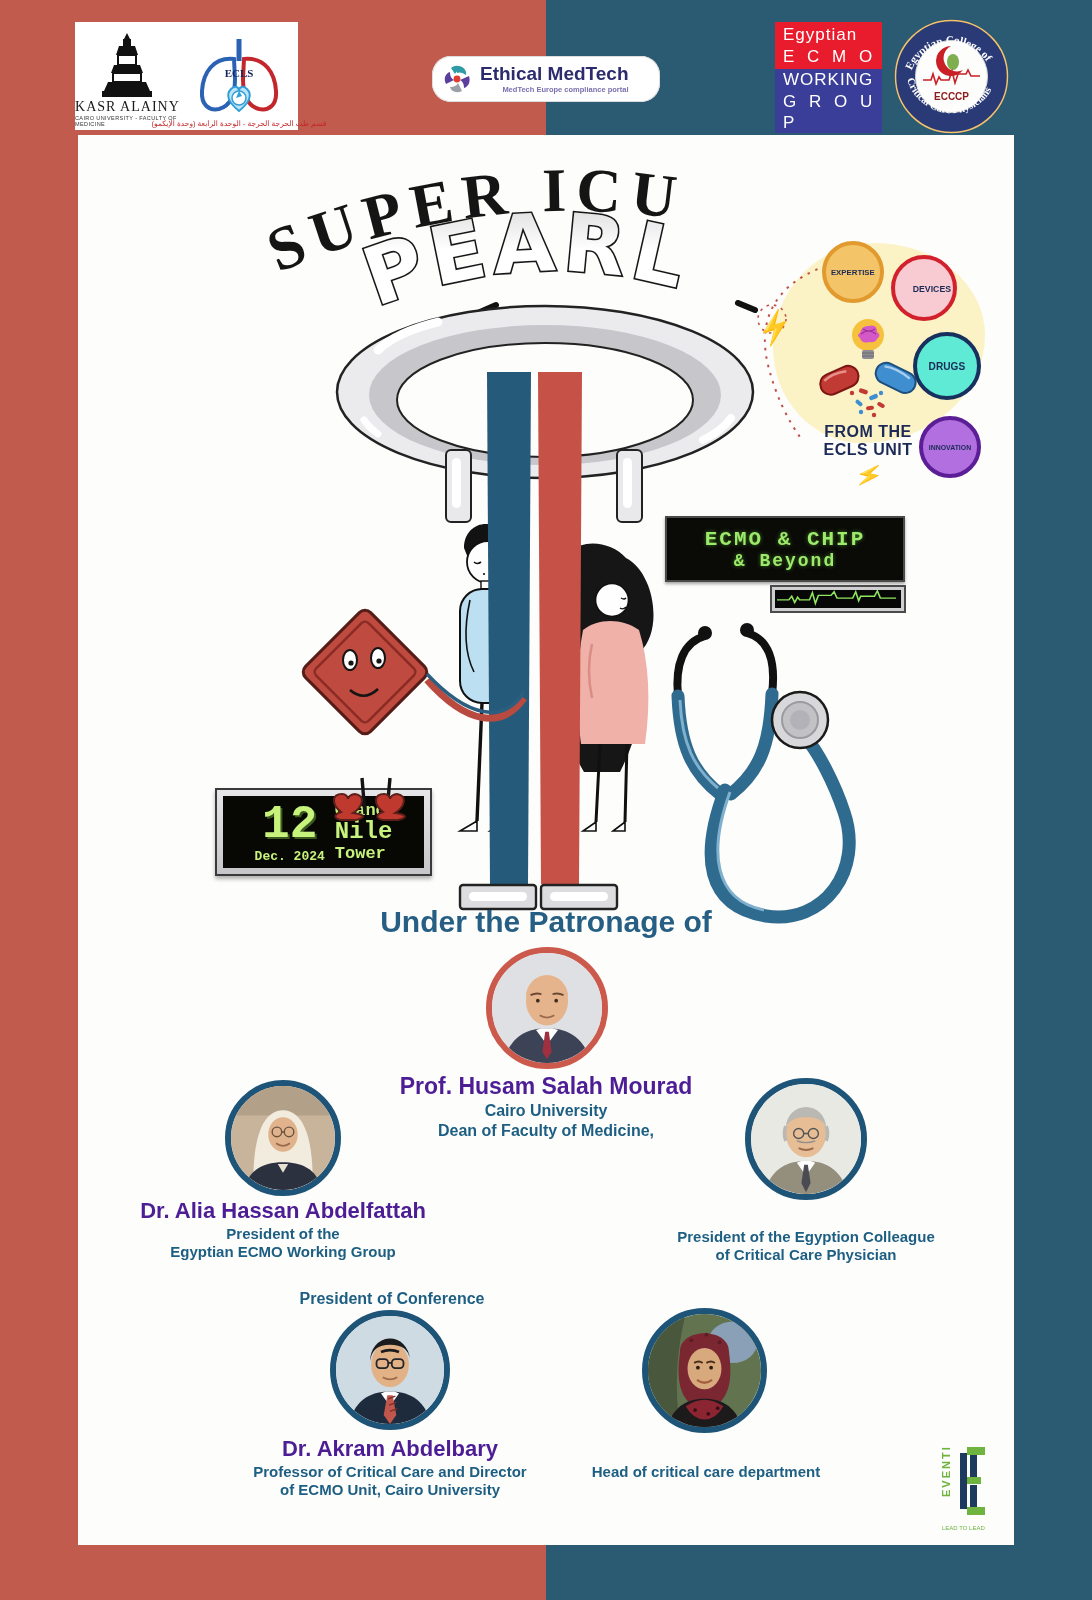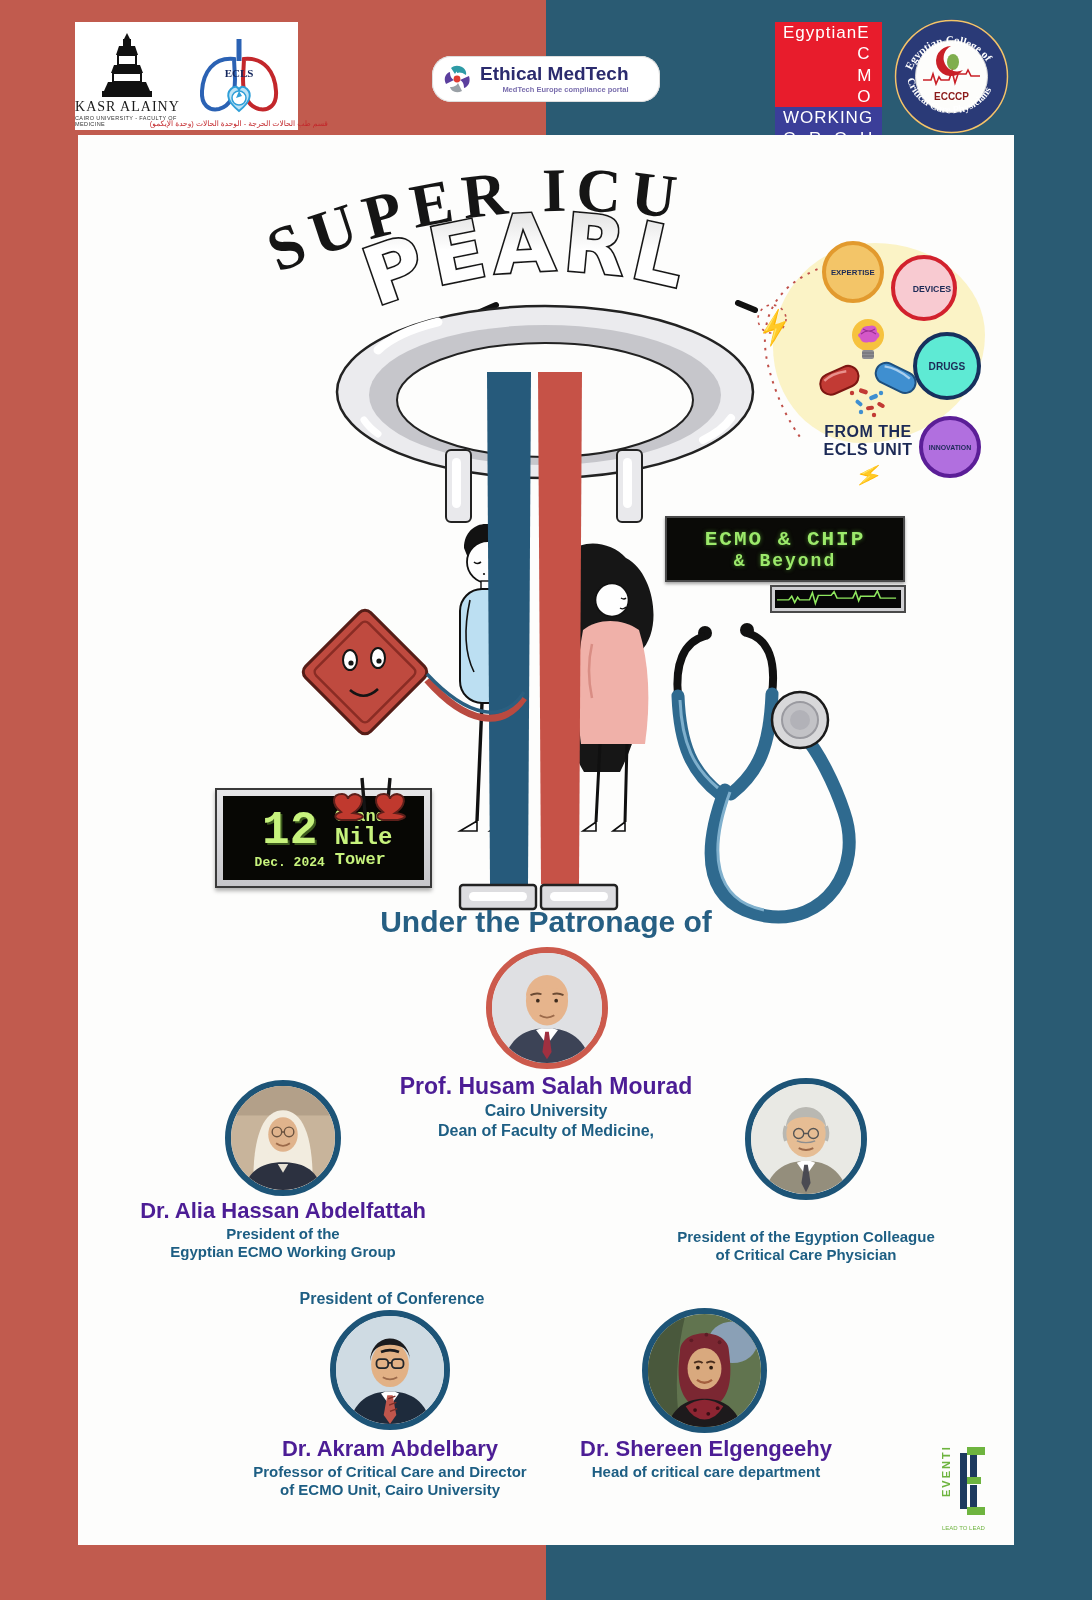--- a/index.html
+++ b/index.html
@@ -16,21 +16,21 @@
   .kasr-title{font-family:"Liberation Serif",serif;font-size:14px;letter-spacing:1px;color:#1a1a1a;}
   .kasr-sub{font-size:5.5px;color:#333;letter-spacing:.4px;}
   .ecls-half{width:53%;position:relative;display:flex;flex-direction:column;align-items:center;justify-content:flex-end;}
   .ecls-arabic{font-size:7.5px;color:#c3272b;white-space:nowrap;margin-bottom:2px;}
   .logo-emt{left:432px;top:56px;width:228px;height:46px;background:#fff;border-radius:19px;
     display:flex;align-items:center;padding:2px 8px;box-sizing:border-box;box-shadow:0 0 0 1px #ddd inset;}
   .emt-text{display:flex;flex-direction:column;margin-left:6px;}
   .emt-name{font-size:19px;font-weight:700;color:#2b2b6e;line-height:1;}
   .emt-sub{font-size:7.5px;font-weight:700;color:#7b6fae;align-self:flex-end;margin-top:2px;}
   .logo-ewg{left:775px;top:22px;width:107px;height:111px;display:flex;flex-direction:column;color:#fff;}
-  .ewg-red{background:#e81c2c;flex:1.05;display:flex;flex-direction:row;justify-content:center;padding-left:8px;}
+  .ewg-red{background:#e81c2c;flex:1.05;display:flex;flex-direction:column;justify-content:center;padding-left:8px;}
   .ewg-blue{background:#3b3e99;flex:0.95;display:flex;flex-direction:column;justify-content:center;padding-left:8px;}
   .ewg-line{font-size:17px;font-weight:300;letter-spacing:1px;line-height:1.25;}
   .ewg-sp{letter-spacing:4px;}
   .logo-ecccp{left:893px;top:18px;width:117px;height:117px;}
 
   
   .title-svg{left:0;top:8px;width:936px;height:175px;}
 
   
   .blob{left:695px;top:108px;width:212px;height:200px;background:#fbf3c6;
@@ -51,21 +51,21 @@
 
   
   .marquee{left:587px;top:381px;width:240px;height:66px;background:linear-gradient(#e8e8ea,#bfbfc3);
     border:2px solid #4a4a4a;box-shadow:0 2px 3px rgba(0,0,0,.35);display:flex;box-sizing:border-box;}
   .marquee-inner{flex:1;background:#0a0a07;display:flex;flex-direction:column;align-items:center;justify-content:center;}
   .marq1{font-family:"Liberation Mono",monospace;font-weight:700;font-size:21px;letter-spacing:2px;color:#9ce96b;text-shadow:0 0 4px #417a23;}
   .marq2{font-family:"Liberation Mono",monospace;font-weight:700;font-size:18px;letter-spacing:2px;color:#9ce96b;text-shadow:0 0 4px #417a23;}
   .ecg-frame{left:692px;top:450px;width:136px;height:28px;background:#cfcfd2;border:2px solid #4a4a4a;
     box-sizing:border-box;padding:3px;}
   .ecg-inner{width:100%;height:100%;background:#060606;}
-  .date-sign{left:137px;top:653px;width:217px;height:100px;background:linear-gradient(#e6e6e8,#c6c6ca);
+  .date-sign{left:137px;top:653px;width:217px;height:88px;background:linear-gradient(#e6e6e8,#c6c6ca);
     border:2px solid #3a3a3a;box-shadow:0 3px 4px rgba(0,0,0,.3);padding:6px;box-sizing:border-box;z-index:2;}
   .date-inner{width:100%;height:100%;background:#070704;display:flex;align-items:center;justify-content:center;gap:10px;
     font-family:"Liberation Mono",monospace;font-weight:700;color:#c7f37d;}
   .date-col{display:flex;flex-direction:column;align-items:center;line-height:1;}
   .date-day{font-size:46px;text-shadow:2px 2px 0 #3c5a1d;}
   .date-date{font-size:13px;margin-top:2px;}
   .venue-col{display:flex;flex-direction:column;align-items:flex-start;line-height:1.05;}
   .venue-0{font-size:17px;}.venue-1{font-size:24px;}.venue-2{font-size:17px;}
 
   
@@ -122,21 +122,21 @@
     <div class="ecls-half">
       <svg width="92" height="82" viewBox="0 0 92 82">
         <path d="M46,2 v22" stroke="#2b62b4" stroke-width="5" fill="none"></path>
         <path d="M41,22 C20,20 10,36 9,54 C8,68 16,74 26,72 C38,69 42,56 42,42 Z" fill="#fff" stroke="#2b62b4" stroke-width="4"></path>
         <path d="M51,22 C72,20 82,36 83,54 C84,68 76,74 66,72 C54,69 50,56 50,42 Z" fill="#fff" stroke="#c3272b" stroke-width="4"></path>
         <text x="46" y="40" font-size="11" font-weight="bold" text-anchor="middle" fill="#13265c" font-family="Liberation Serif,serif">ECLS</text>
         <path d="M46,74 C36,66 32,58 38,52 C42,48 46,50 46,54 C46,50 50,48 54,52 C60,58 56,66 46,74 Z" fill="#bfe3f5" stroke="#2f9fd8" stroke-width="2"></path>
         <circle cx="46" cy="61" r="7" fill="#fff" stroke="#2f9fd8" stroke-width="1.5"></circle>
         <path d="M46,54 l3,5 -6,2 z" fill="#2f9fd8"></path>
       </svg>
-      <div class="ecls-arabic" dir="rtl">قسم طب الحالات الحرجة - الوحدة الحالات (وحدة الإيكمو)</div>
+      <div class="ecls-arabic" dir="rtl">قسم طب الحرجة الحرجة - الوحدة الرابعة (وحدة الإيكمو)</div>
     </div>
   </div>
 
   <div class="abs logo-emt">
     <svg width="34" height="34" viewBox="0 0 34 34">
       <g stroke-width="0">
         <path d="M17,4 C24,4 27,9 26,13 C22,10 19,10 17,11 Z" fill="#2e9ba6"></path>
         <path d="M29,14 C31,20 28,25 24,26 C24,21 22,19 20,18 Z" fill="#5b3f9e"></path>
         <path d="M22,29 C16,32 11,29 10,25 C15,25 17,23 18,21 Z" fill="#9aa0a6"></path>
         <path d="M6,22 C3,16 6,11 10,10 C10,15 12,17 14,18 Z" fill="#5b3f9e"></path>
@@ -473,21 +473,20 @@
         <circle cx="53" cy="57" r="2" fill="#2e1c10"></circle>
           <circle cx="67" cy="57" r="2" fill="#2e1c10"></circle>
         <path d="M52,70 q8,6 16,0" stroke="#a35f3e" stroke-width="2.4" fill="none"></path>
         <path d="M20,120 C28,96 44,90 60,90 C76,90 92,96 100,120 Z" fill="#1d1a1c"></path>
         <path d="M40,98 q20,-14 40,0 q-8,14 -20,14 q-12,0 -20,-14 z" fill="#8c2532"></path>
         <circle cx="50" cy="102" r="2" fill="#3a0e14"></circle>
           <circle cx="64" cy="106" r="2" fill="#3a0e14"></circle>
           <circle cx="74" cy="100" r="2" fill="#3a0e14"></circle>
       </svg>
     </div>
-    <div class="abs ctr p-name n-shereen">Dr. Shereen Elgengeehy</div>
     <div class="abs ctr p-role r-shereen">
       <div>Head of critical care department</div>
     </div>
 
     <div class="abs eventi">
       <svg viewBox="0 0 52 105">
         <text x="10" y="62" transform="rotate(-90 10 62)" font-size="11" font-weight="bold" fill="#6eb43f" letter-spacing="2">EVENTI</text>
         <rect x="20" y="18" width="7" height="56" fill="#1d3a5f"></rect>
         <rect x="30" y="18" width="7" height="24" fill="#1d3a5f"></rect>
         <rect x="30" y="50" width="7" height="24" fill="#1d3a5f"></rect>

